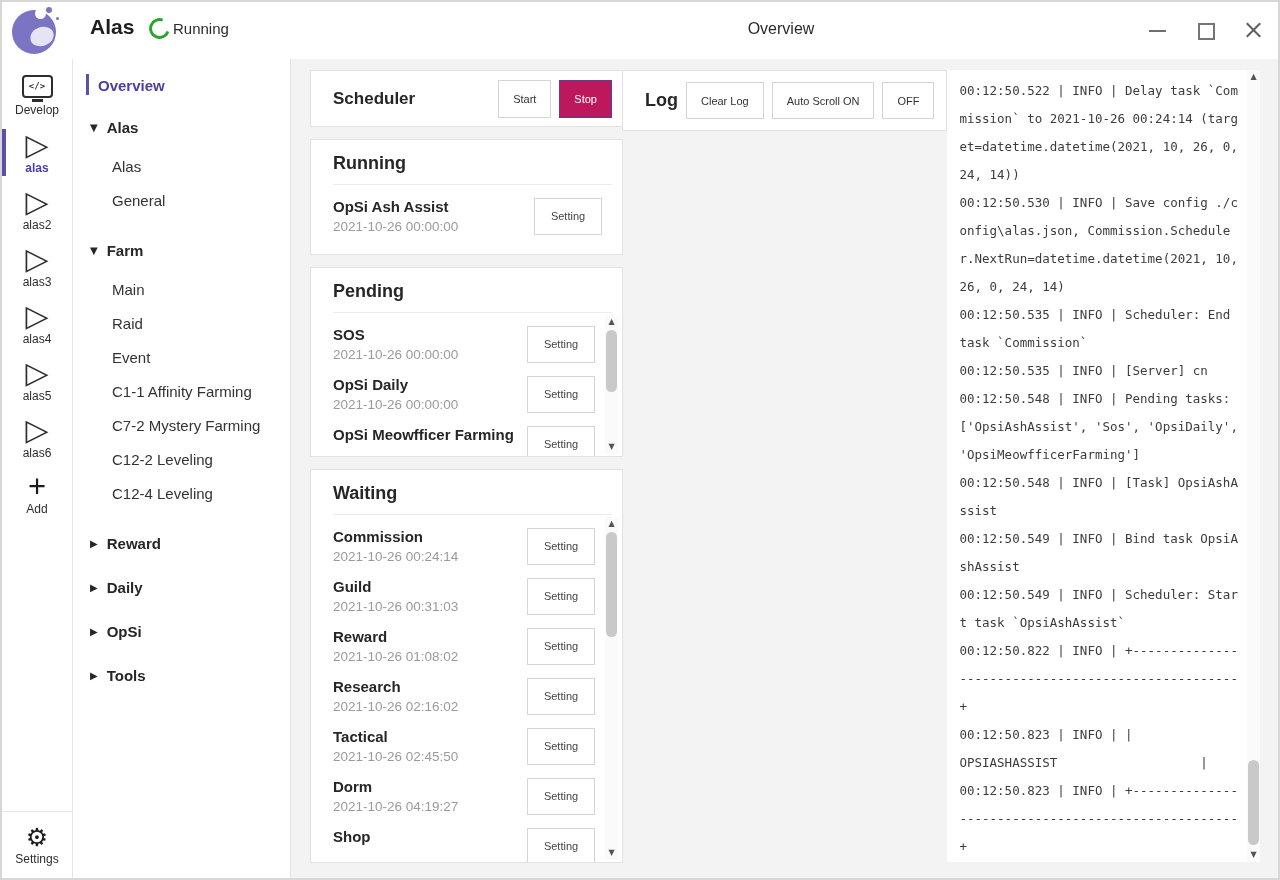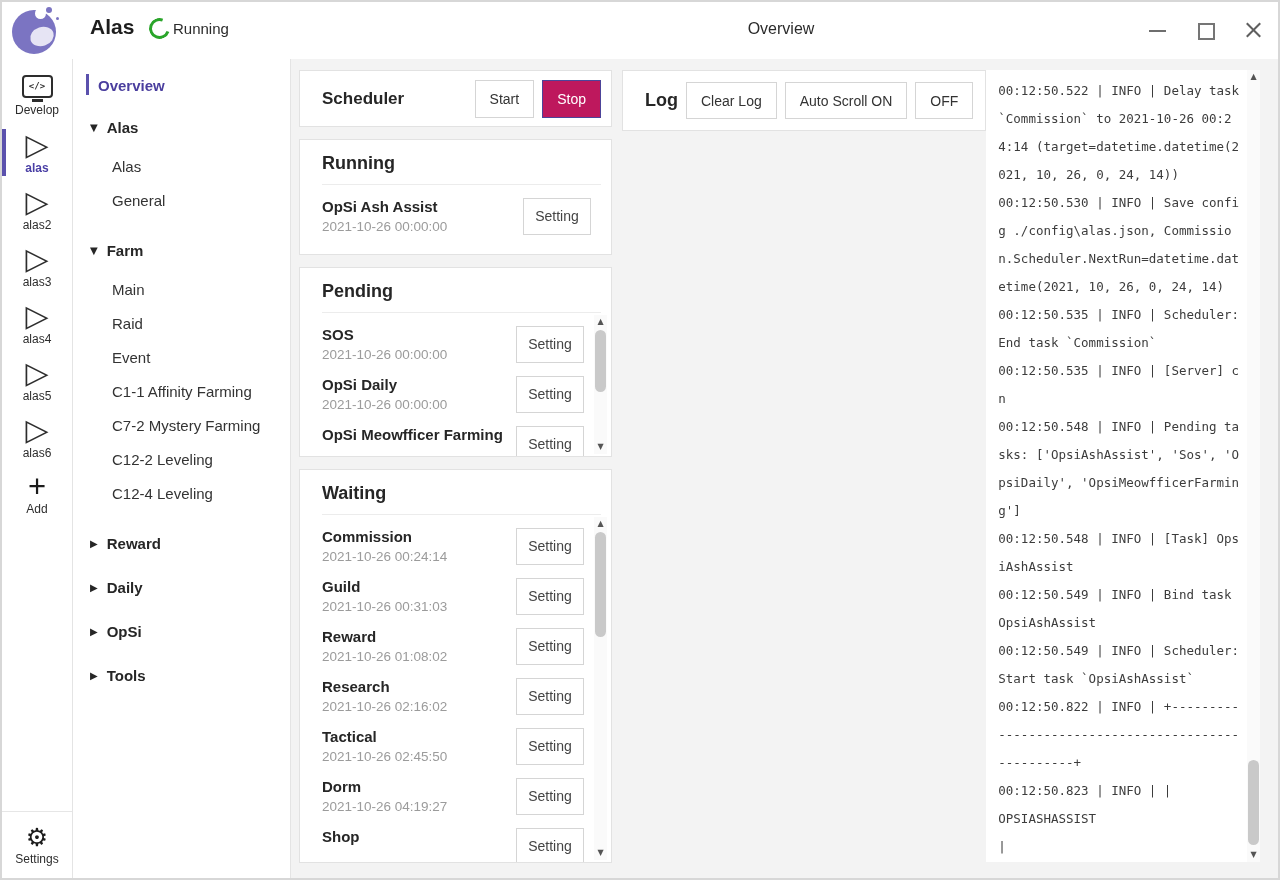--- a/index.html
+++ b/index.html
@@ -52,24 +52,24 @@
   .nav-group{height:44px;display:flex;align-items:center;gap:9px;padding-left:17px;
     font-size:15px;font-weight:bold;color:#262626;cursor:pointer;}
   .nav-group .tri{font-size:10px;color:#262626;font-family:"DejaVu Sans",sans-serif;}
   .nav-child{height:34px;display:flex;align-items:center;padding-left:39px;font-size:15px;color:#333;cursor:pointer;}
   .nav-child + .nav-group{margin-top:11px;}
 
   
   .main{position:absolute;top:57px;left:289px;right:0;bottom:0;background:#f3f3f3;}
   .card{background:#fff;border:1px solid #e2e2e2;box-sizing:border-box;}
 
-  .col-mid{position:absolute;left:8px;top:11px;width:313px;}
+  .col-mid{position:absolute;left:19px;top:11px;width:313px;}
   .scheduler-card{height:57px;margin-bottom:12px;display:flex;align-items:center;padding:0 10px 0 22px;}
   .scheduler-title{font-size:17px;font-weight:bold;color:#262626;flex:1;}
-  .btn{background:#fff;border:1px solid #d5d5d5;font-size:14px;color:#333;height:38px;padding:0 14px;
+  .btn{background:#fff;border:1px solid #d5d5d5;font-size:11px;color:#333;height:38px;padding:0 14px;
     display:inline-flex;align-items:center;justify-content:center;font-family:inherit;cursor:pointer;box-sizing:border-box;}
   .btn-stop{background:#be185d;border-color:#4c4499;color:#fff;margin-left:8px;}
 
   .task-card{margin-bottom:12px;display:flex;flex-direction:column;overflow:hidden;}
   .running-card{height:116px;}
   .pending-card{height:190px;}
   .waiting-card{height:394px;}
   .card-head{padding:13px 22px 10px;font-size:18px;font-weight:bold;color:#262626;}
   .card-divider{border-top:1px solid #ececec;margin:0 10px 0 22px;}
   .task-wrap{flex:1;display:flex;overflow:hidden;padding-left:22px;}

